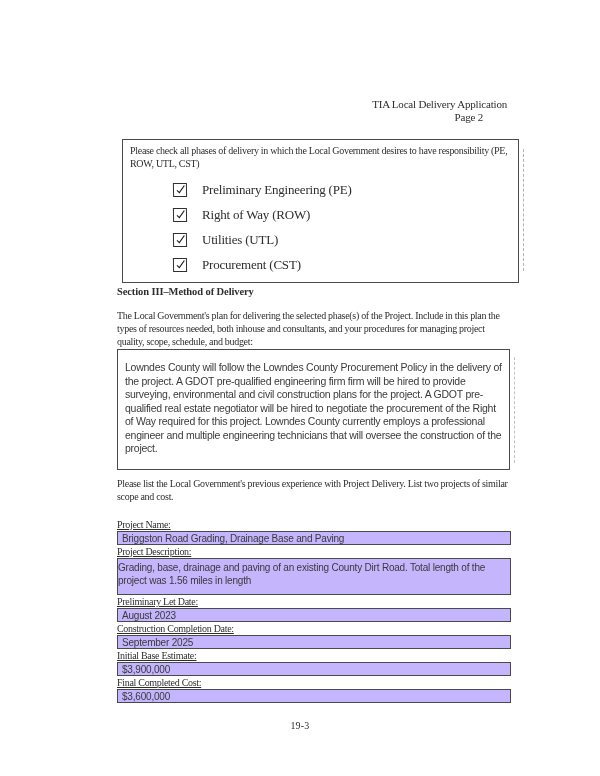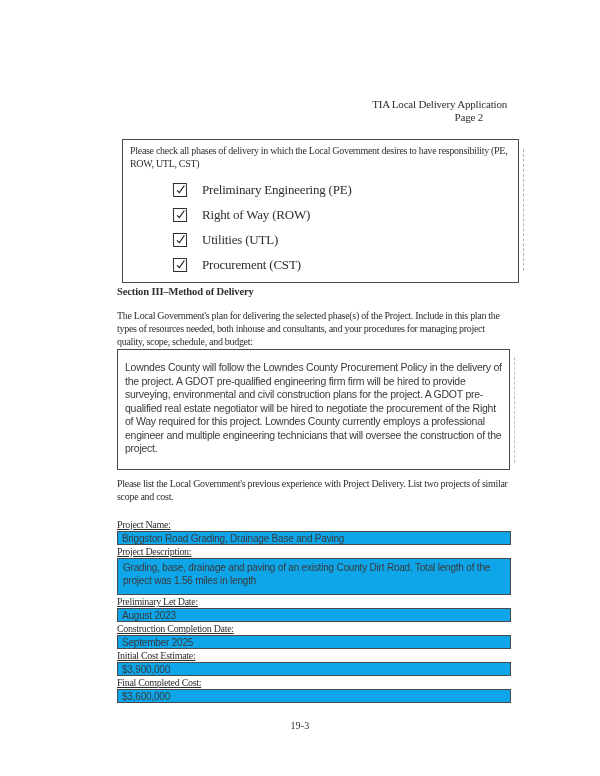--- a/index.html
+++ b/index.html
@@ -63,24 +63,24 @@
   .fields{ position:absolute; left:117px; top:518px; width:394px; }
   .field-label{
     font-size:10px; letter-spacing:-0.3px; line-height:11px;
     text-decoration:underline; margin:1px 0 1px 0;
   }
   .field-value{
     border:1.2px solid #4a4a4a; box-sizing:border-box;
     height:14px; width:100%;
     font-family:"Liberation Sans", sans-serif; font-size:10px; letter-spacing:-0.2px;
     color:#3a3a3a; display:flex; align-items:center; padding:0 4px;
-    background:#0ea5e9;
+    background:#c4b5fd;
   }
   .field-value.tall{
-    height:37px; display:block; padding:2px 5px; line-height:13px;
+    height:37px; display:block; padding:2px 0; line-height:13px;
   }
 
   
   .doc-footer{
     position:absolute; top:720px; left:0; width:600px; text-align:center;
     font-size:10px; letter-spacing:0.2px;
   }
 
   
   .artifact-1{ position:absolute; left:523px; top:149px; height:122px; border-left:1px dashed #b3b3b3; }
@@ -151,21 +151,21 @@
 
     <div class="field-label">Project Description:</div>
     <div class="field-value tall">Grading, base, drainage and paving of an existing County Dirt Road.  Total length of the project was 1.56 miles in length</div>
 
     <div class="field-label">Preliminary Let Date:</div>
     <div class="field-value">August 2023</div>
 
     <div class="field-label">Construction Completion Date:</div>
     <div class="field-value">September 2025</div>
 
-    <div class="field-label">Initial Cost Estimate:</div>
+    <div class="field-label">Initial Base Estimate:</div>
     <div class="field-value">$3,900,000</div>
 
     <div class="field-label">Final Completed Cost:</div>
     <div class="field-value">$3,600,000</div>
   </div>
 
   <div class="doc-footer">19-3</div>
 
   <div class="artifact-1"></div>
   <div class="artifact-2"></div>

